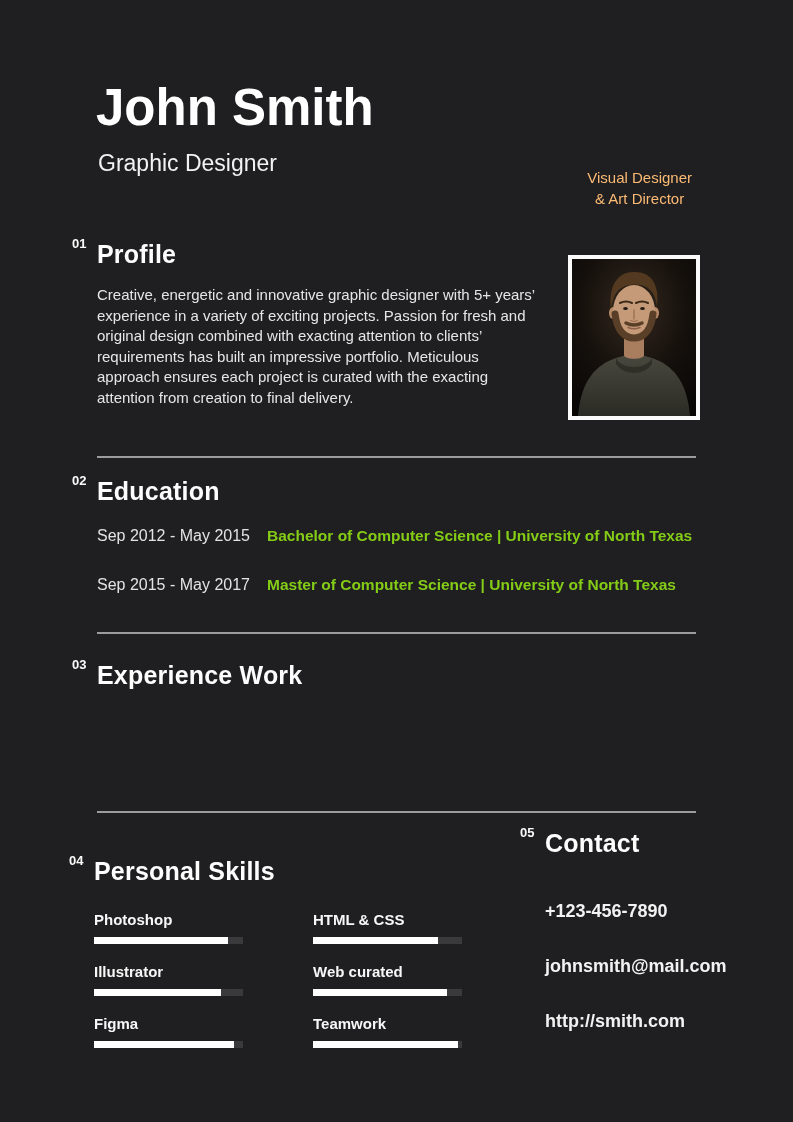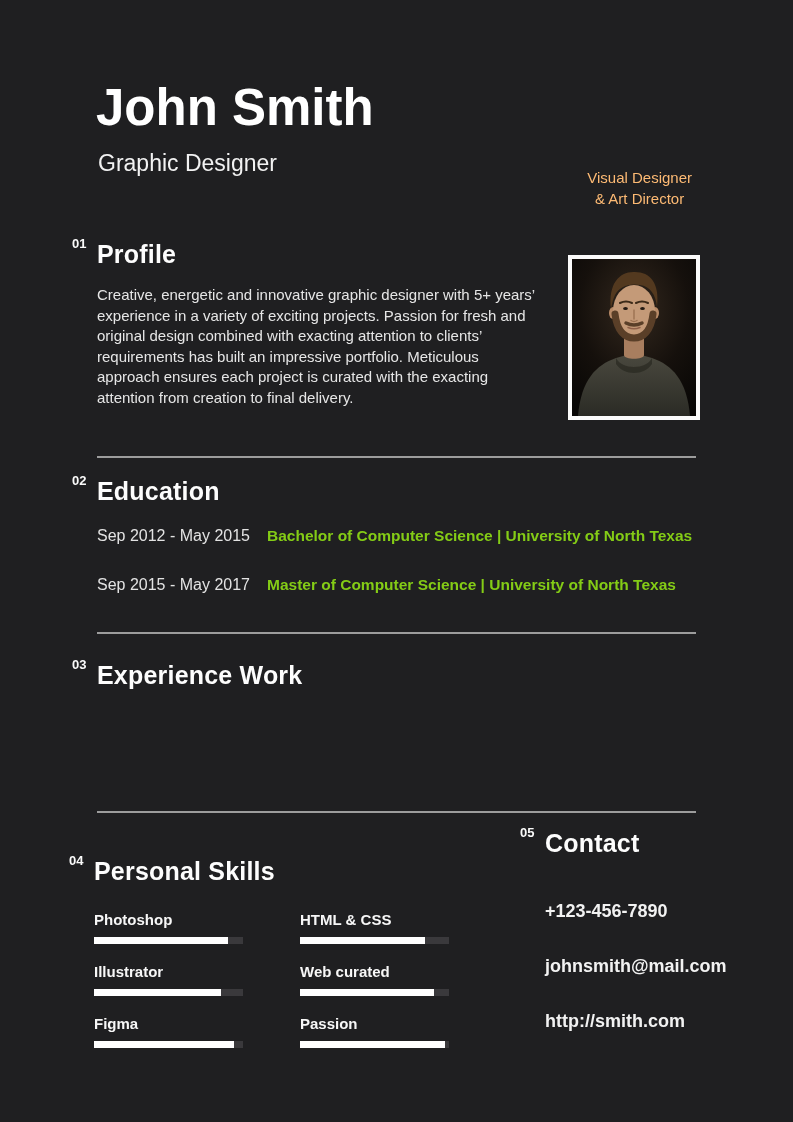--- a/index.html
+++ b/index.html
@@ -27,21 +27,21 @@
   #div1{top:456px;}#div2{top:632px;}#div3{top:811px;}
 
   #sec-education{left:97px;top:477px;width:620px;}
   #sec-experience{left:97px;top:661px;width:640px;}
   .rows{margin-top:22px;}
   .entry-row{display:flex;align-items:baseline;margin-bottom:31px;}
   .entry-dates{flex:0 0 153px;margin-right:17px;font-size:16px;font-weight:400;color:#e3e3e3;white-space:nowrap;}
   .entry-desc{font-size:15.5px;font-weight:700;color:#84cc16;white-space:nowrap;}
 
   #sec-skills{left:94px;top:829px;margin-top:28px;}
-  .skills-grid{display:flex;margin-top:26px;}
+  .skills-grid{display:flex;margin-top:26px;gap:13px;}
   .skill-col{width:149px;}
   .skill-col + .skill-col{margin-left:57px;}
   .skill-item{margin-bottom:19px;}
   .skill-label{font-size:15px;font-weight:600;color:#f7f7f7;}
   .skill-bar{margin-top:9px;width:149px;height:7px;background:var(--bar_track,#3a393c);}
   .skill-fill{height:100%;background:var(--bar_fill,#fff);}
 
   #sec-contact{left:545px;top:829px;}
   .contact-list{margin-top:44px;}
   .contact-item{margin-bottom:34px;font-size:18px;font-weight:600;color:#f2f2f2;}
@@ -163,21 +163,21 @@
               <div class="skill-fill" style="width: 84%;"></div>
             </div>
           </div>
           <div class="skill-item">
             <div class="skill-label">Web curated</div>
             <div class="skill-bar">
               <div class="skill-fill" style="width: 90%;"></div>
             </div>
           </div>
           <div class="skill-item">
-            <div class="skill-label">Passion</div>
+            <div class="skill-label">Teamwork</div>
             <div class="skill-bar">
               <div class="skill-fill" style="width: 97%;"></div>
             </div>
           </div>
         </div>
       </div>
   </section>
 
   <section class="section" id="sec-contact">
     <div class="sec-head">

